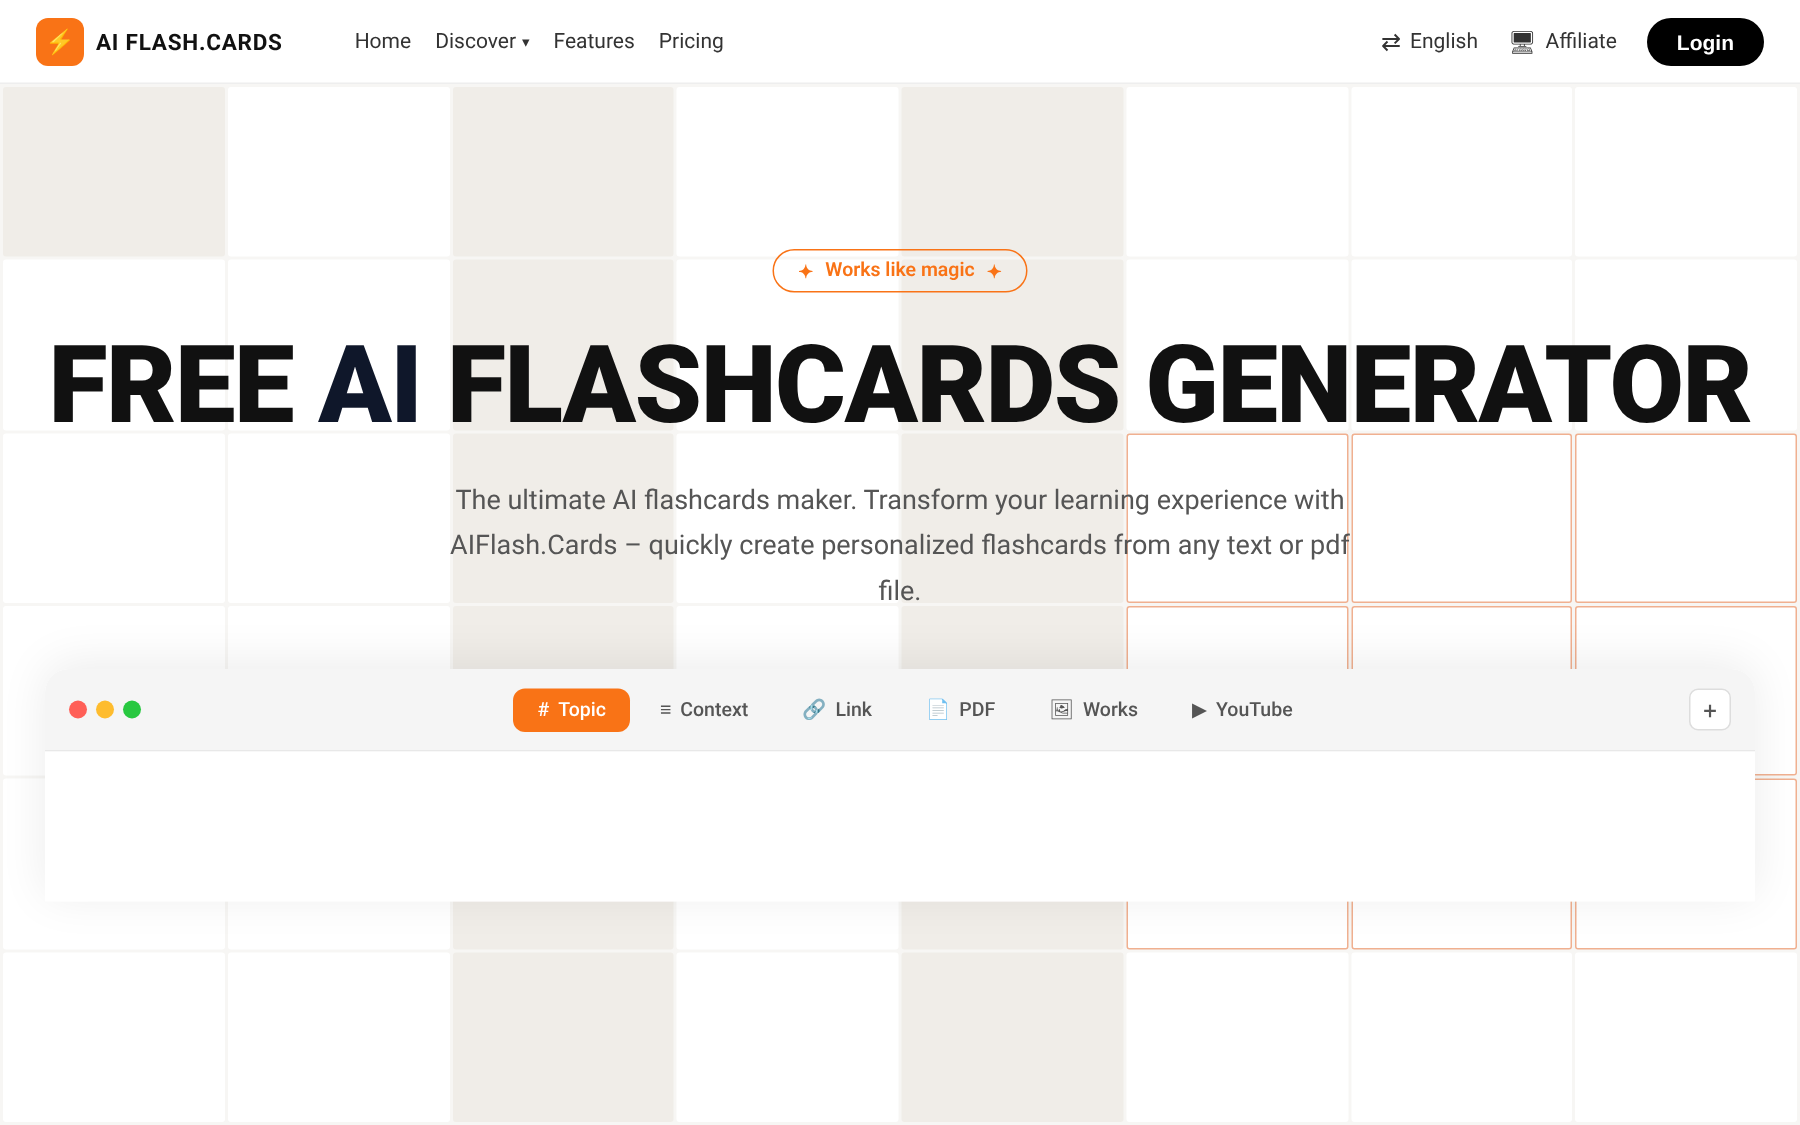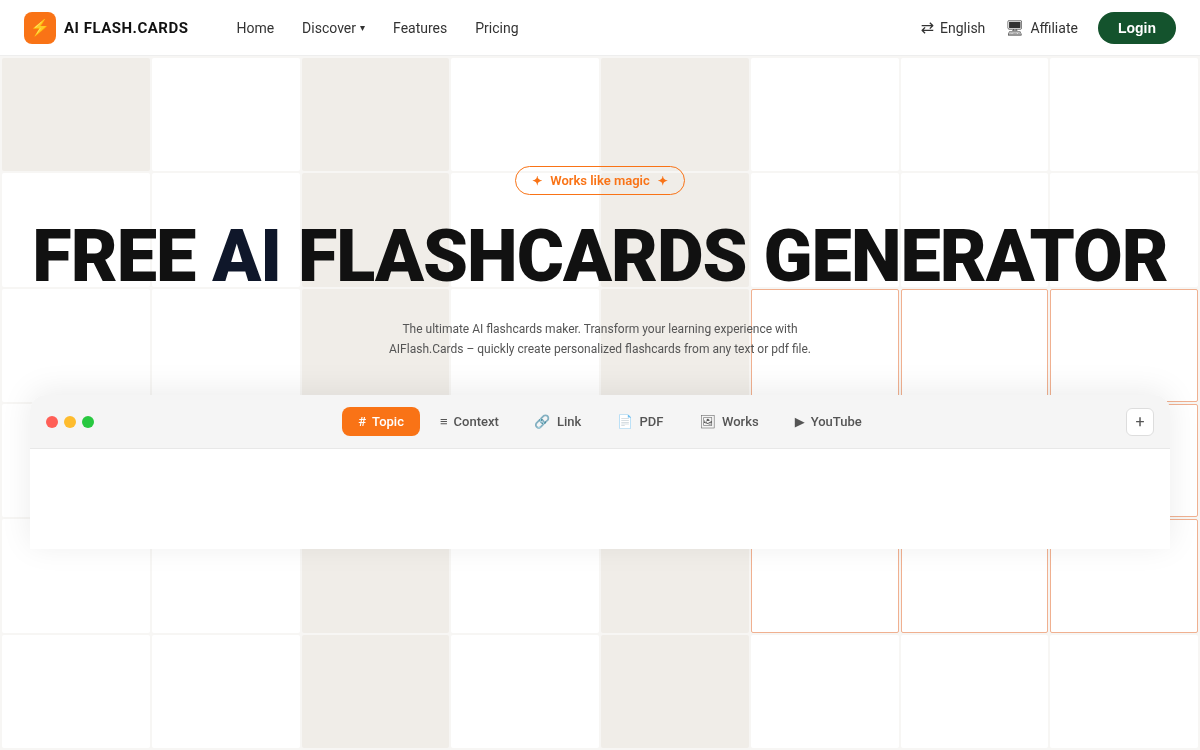--- a/index.html
+++ b/index.html
@@ -49,21 +49,21 @@
     .logo-text {
       font-weight: 700;
       font-size: 15px;
       color: #111;
       letter-spacing: 0.5px;
     }
 
     .nav-links {
       display: flex;
       align-items: flex-start;
-      gap: 28px;
+      gap: 16px;
       flex: 1;
     }
 
     .nav-link {
       font-size: 14px;
       color: #333;
       text-decoration: none;
       cursor: pointer;
       display: flex;
       align-items: center;
@@ -88,21 +88,21 @@
     .affiliate-btn {
       display: flex;
       align-items: center;
       gap: 6px;
       font-size: 14px;
       color: #333;
       cursor: pointer;
     }
 
     .login-btn {
-      background: #14532d;
+      background: #000000;
       color: white;
       border: none;
       border-radius: 20px;
       padding: 8px 20px;
       font-size: 14px;
       font-weight: 600;
       cursor: pointer;
     }
 
     
@@ -169,21 +169,21 @@
       letter-spacing: -1px;
       margin-bottom: 24px;
       text-transform: uppercase;
     }
 
     .hero-title .highlight {
       color: #0f172a;
     }
 
     .hero-subtitle {
-      font-size: 12px;
+      font-size: 18px;
       color: #555;
       text-align: center;
       line-height: 1.7;
       max-width: 600px;
       margin-bottom: 36px;
     }
 
     
     .tool-window {
       width: 1140px;

